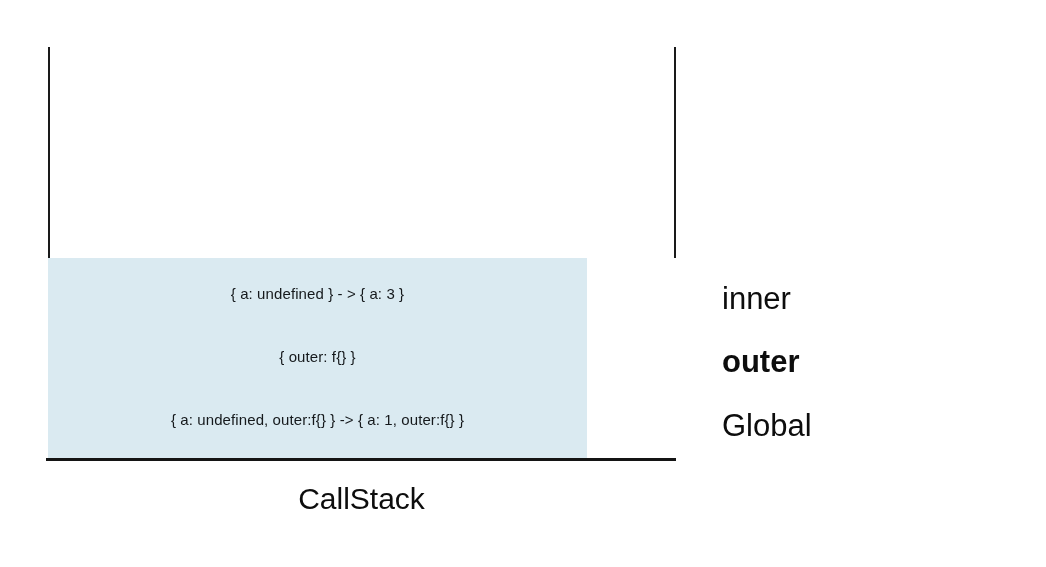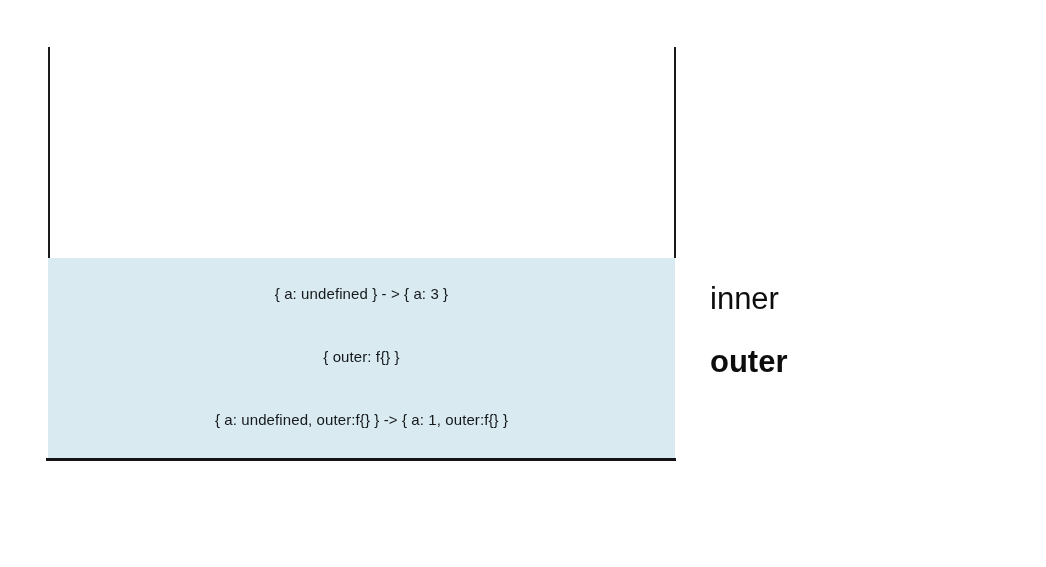--- a/index.html
+++ b/index.html
@@ -43,21 +43,21 @@
     width: 630px;
     height: 3px;
     background: #141414;
   }
 
   
   #stack-frames {
     position: absolute;
     left: 48px;
     top: 258px;
-    width: 627px;
+    width: 539px;
     height: 200px;
     background: #daeaf1;
     display: flex;
     flex-direction: column;
     justify-content: space-around;
     align-items: center;
     box-sizing: border-box;
     padding: 4px 0 6px 0;
   }
   .stack-frame-text {
@@ -72,21 +72,21 @@
   
   #scope-labels {
     position: absolute;
     left: 710px;
     top: 270px;
     width: 300px;
     height: 190px;
   }
   .scope-label {
     position: absolute;
-    left: 0;
+    left: 12px;
     font-size: 31px;
     line-height: 1;
     color: #0d0d0d;
     white-space: nowrap;
   }
   #scope-label-0 { top: 13px; }
   #scope-label-1 { top: 76px; font-weight: bold; }
   #scope-label-2 { top: 140px; }
 
   
@@ -114,16 +114,18 @@
     <div class="stack-frame-text">{ a: undefined } - &gt; { a: 3 }</div>
     <div class="stack-frame-text">{ outer: f{} }</div>
     <div class="stack-frame-text">{ a: undefined, outer:f{} } -&gt; { a: 1, outer:f{} }</div>
   </div>
 
   <div id="stack-base"></div>
 
   <div id="scope-labels">
     <div id="scope-label-0" class="scope-label">inner</div>
     <div id="scope-label-1" class="scope-label">outer</div>
+    <div id="scope-label-2" class="scope-label">Global</div>
   </div>
 
+  <div id="diagram-caption">CallStack</div>
 
 </div>
 
 </body></html>

